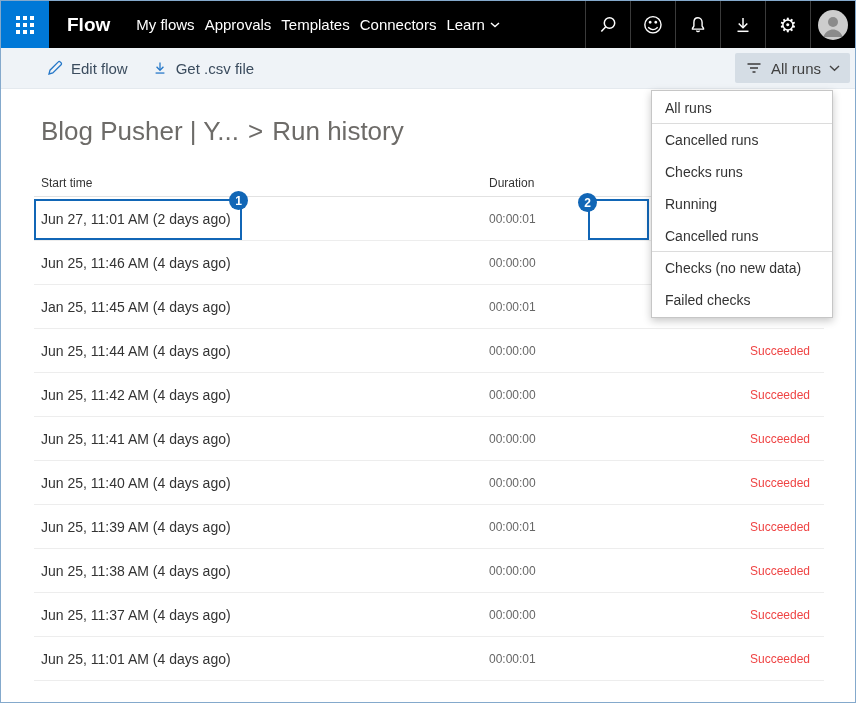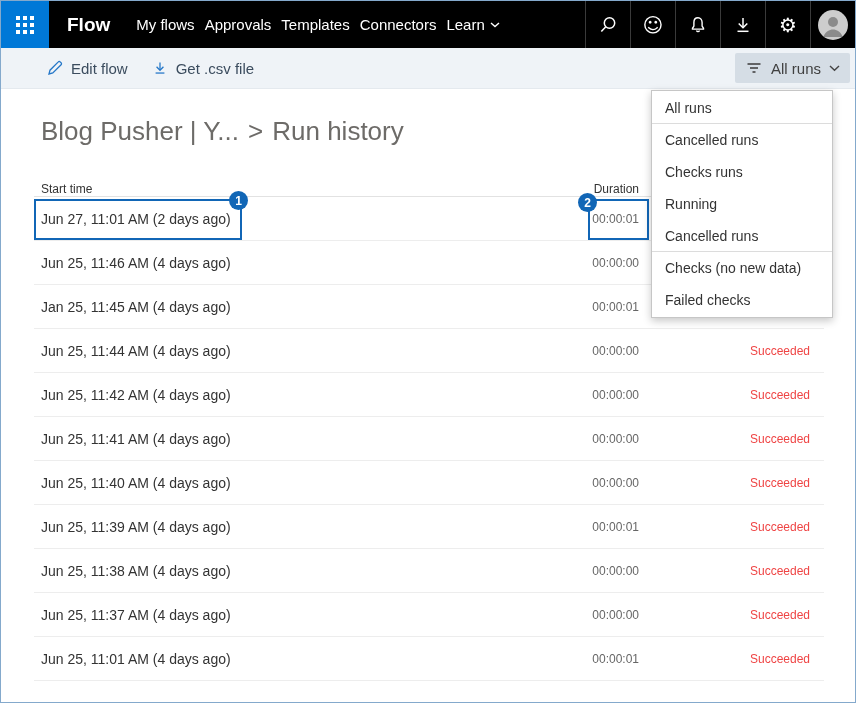--- a/index.html
+++ b/index.html
@@ -30,25 +30,25 @@
   .menu .menu-item:nth-child(1), .menu .menu-item:nth-child(5) { border-bottom: 1px solid #dcdcdc; }
 
   
   .breadcrumb { position: absolute; left: 40px; top: 115px; font-size: 26px; color: #6d6b68; }
   .bc-name { cursor: pointer; }
   .bc-sep { margin: 0 9px; }
 
   
   .runtable { position: absolute; left: 33px; top: 168px; width: 790px; }
   .thead, .trow { display: grid; grid-template-columns: 1fr 150px 185px; align-items: center; }
-  .thead { height: 28px; border-bottom: 1px solid #e2e2e2; align-items: end; }
+  .thead { height: 28px; border-bottom: 1px solid #e2e2e2; align-items: end; padding-bottom: 6px; }
   .th { font-size: 12px; color: #333; }
   .trow { height: 44px; border-bottom: 1px solid #ededed; cursor: pointer; }
   .c-start { padding-left: 7px; font-size: 14px; color: #333; white-space: nowrap; }
-  .c-dur { text-align: right; font-size: 12px; color: #666; }
+  .c-dur { font-size: 12px; color: #666; }
   .c-status { padding-left: 111px; font-size: 12px; color: #ef4444; }
   .thead .c-start { font-size: 12px; }
   .thead .c-dur { font-size: 12px; color: #333; }
 
   
   .ann-box { position: absolute; border: 2px solid #1166b6; z-index: 4; pointer-events: none; }
   .box1 { left: 0; top: 30px; width: 208px; height: 41px; }
   .box2 { left: 554px; top: 30px; width: 61px; height: 41px; }
   .ann-badge { position: absolute; width: 19px; height: 19px; border-radius: 50%; background: #1166b6; color: #fff; font-size: 12px; font-weight: bold; display: flex; align-items: center; justify-content: center; z-index: 5; }
   .badge1 { left: 195px; top: 22px; }

